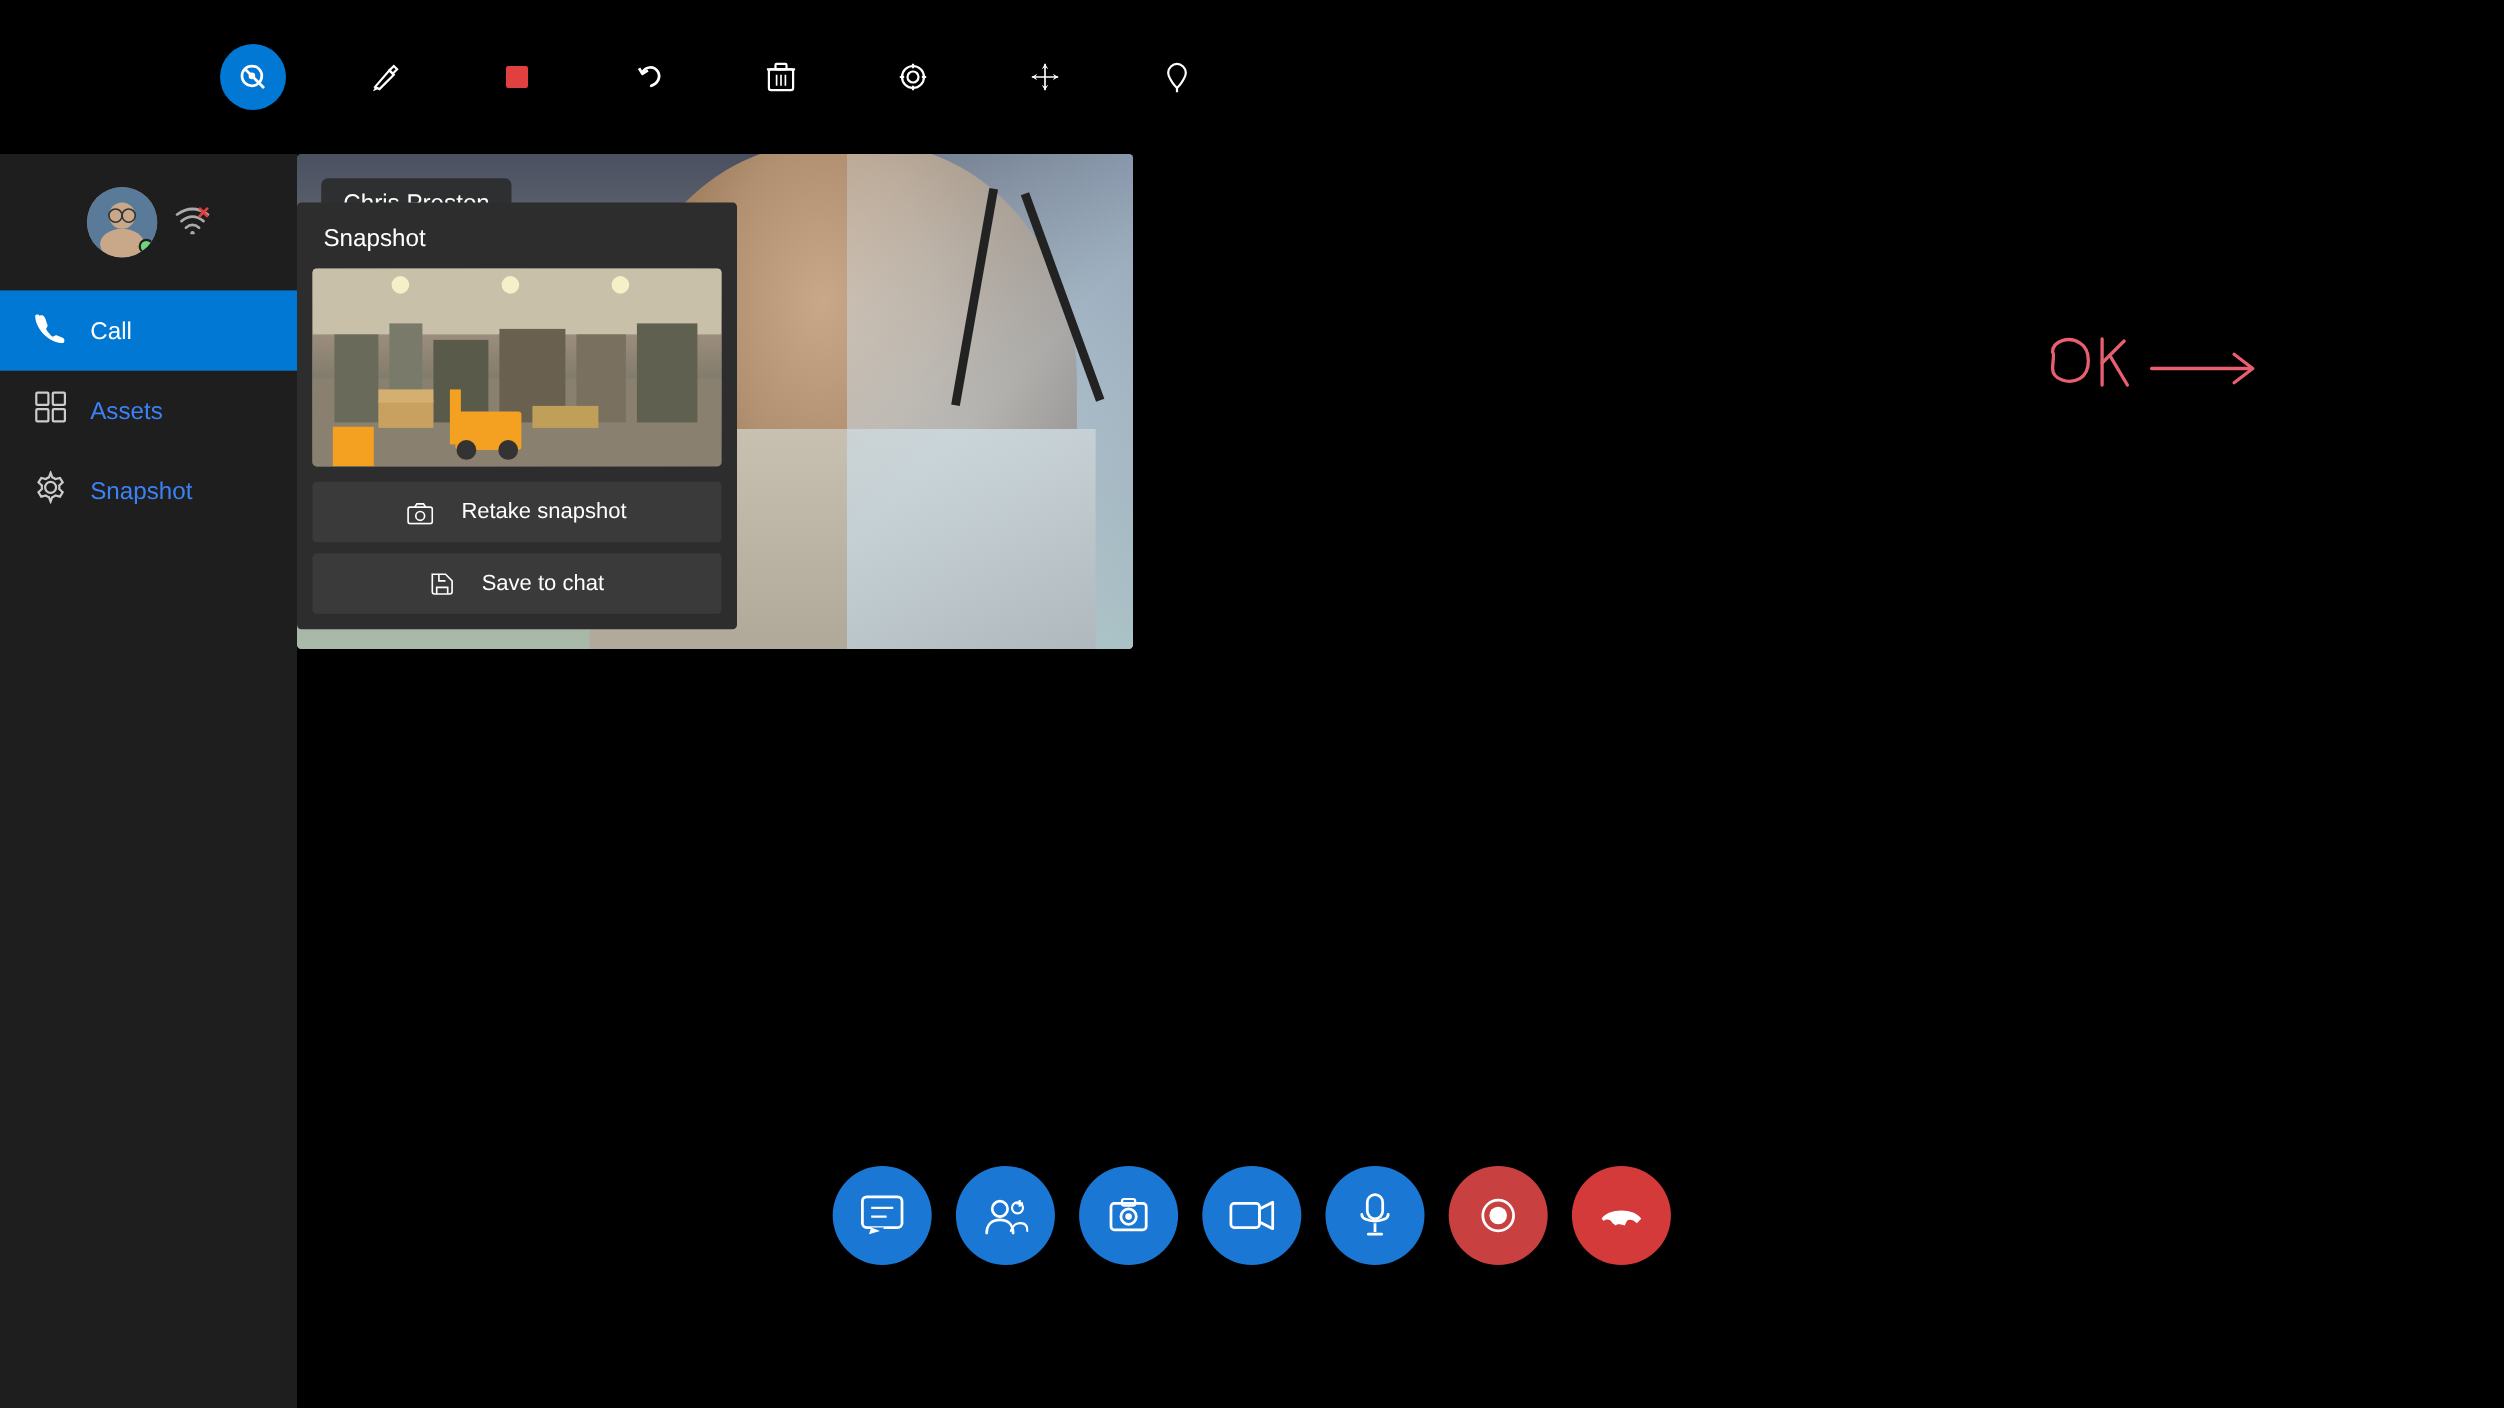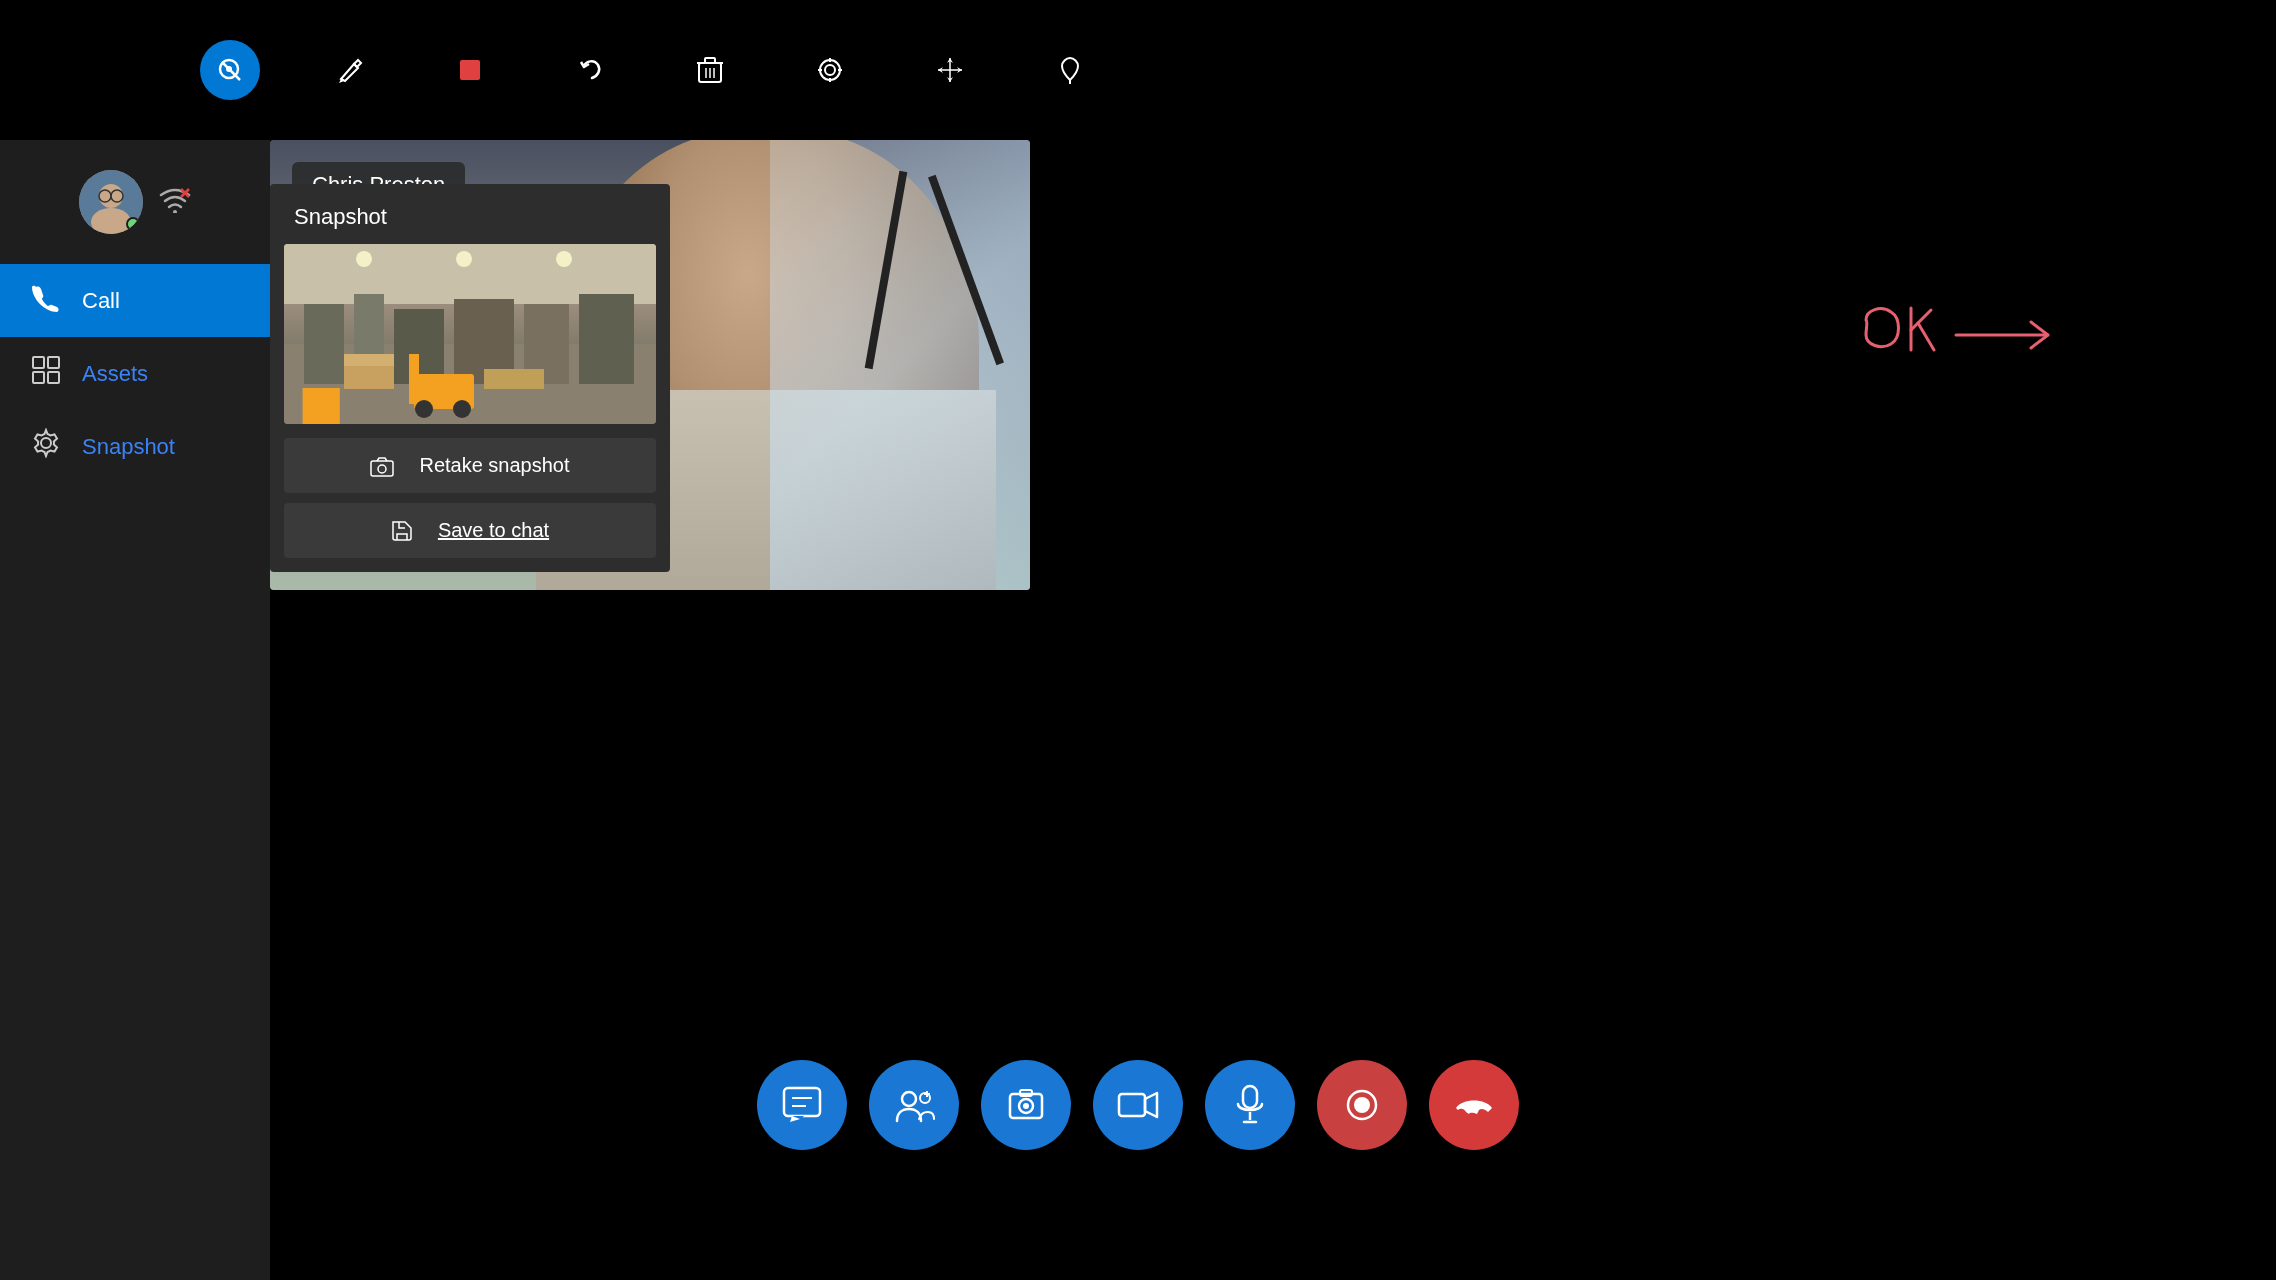--- a/index.html
+++ b/index.html
@@ -194,21 +194,20 @@
       border-radius: 4px;
       font-size: 20px;
       cursor: pointer;
       display: flex;
       align-items: center;
       justify-content: center;
       gap: 25px;
     }
     .snapshot-btn:last-child {
       margin-bottom: 14px;
-      text-decoration: underline;
     }
 
     
     .call-controls {
       position: absolute;
       bottom: 130px;
       left: 50%;
       transform: translateX(-50%);
       display: flex;
       gap: 22px;

